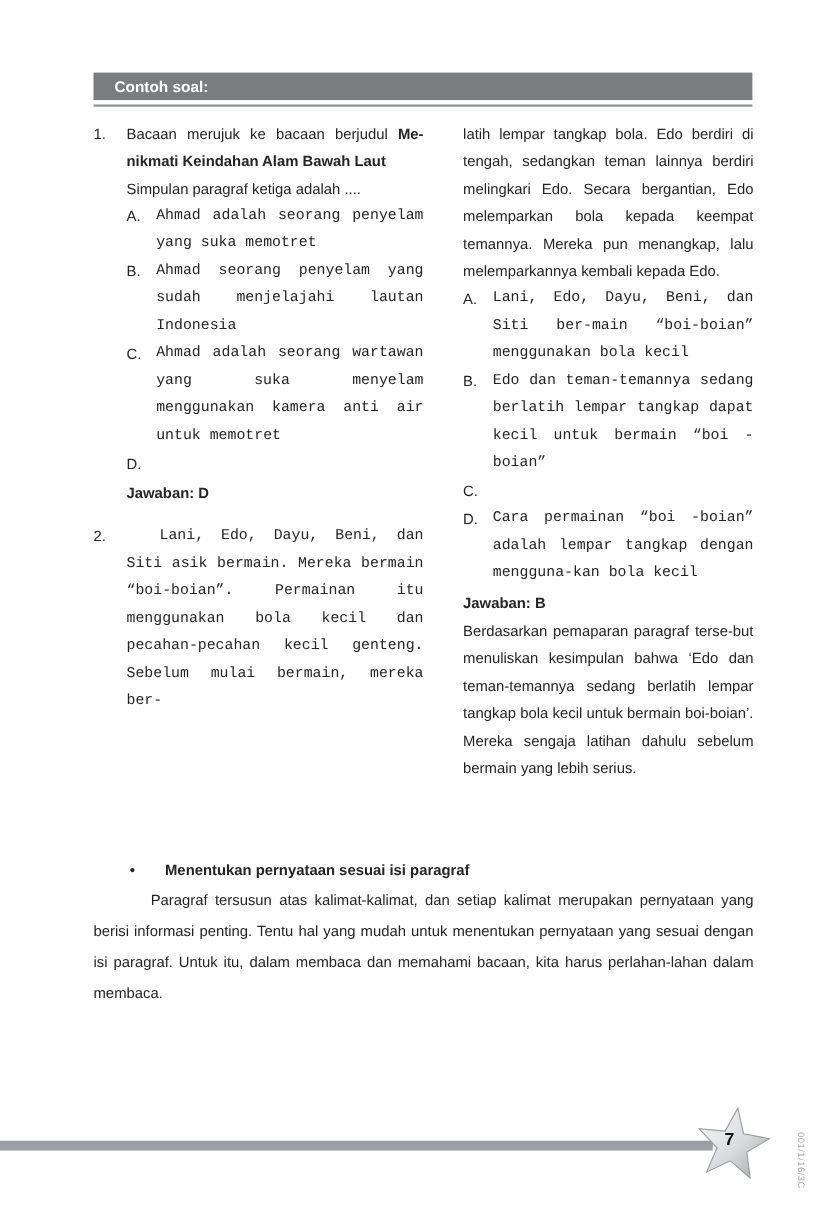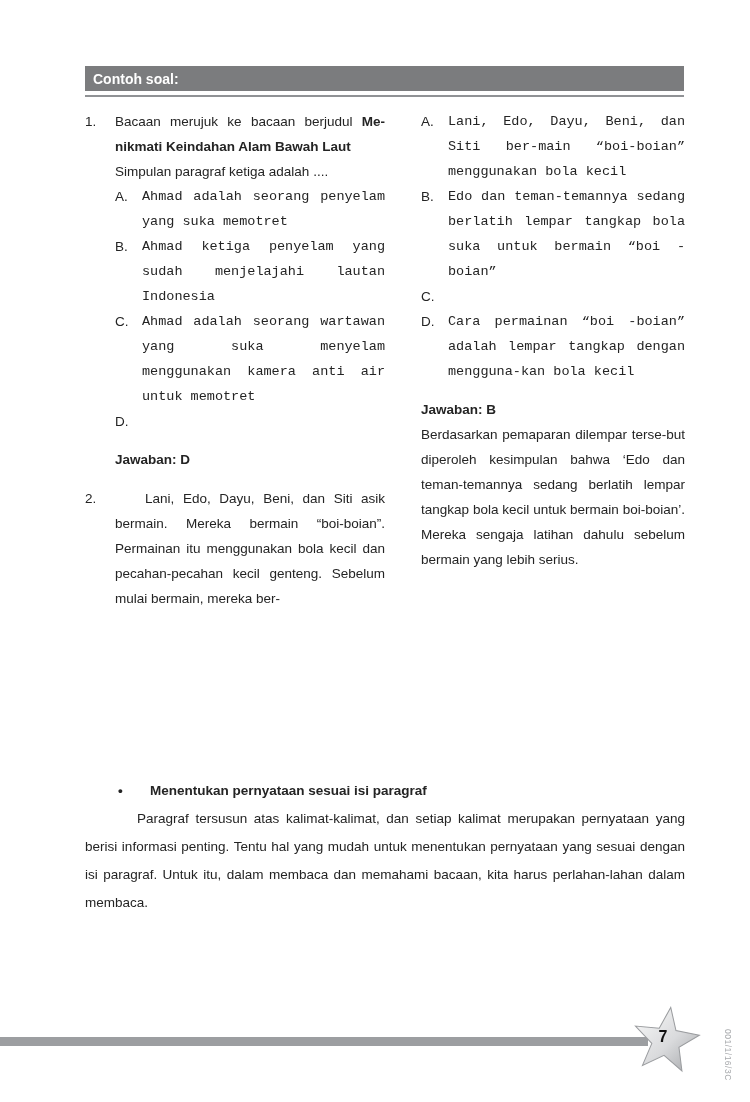--- a/index.html
+++ b/index.html
@@ -10,47 +10,47 @@
     background:#ffffff;
     font-family:"Liberation Sans", sans-serif;
     color:#242424;
     overflow:hidden;
   }
   .header-bar {
     position:absolute; left:85px; top:66px;
     width:599px; height:25px;
     background:#7b7c7e;
     display:flex; align-items:center;
-    padding-left:8px;
+    padding-left:19px;
   }
   .header-title { color:#ffffff; font-weight:bold; font-size:14px; }
   .header-rule {
     position:absolute; left:85px; top:95px;
     width:599px; height:2px; background:#909295;
   }
   .content {
     position:absolute; left:85px; top:109px; width:600px;
     display:flex; justify-content:space-between;
     font-size:13.5px; line-height:25px;
   }
   .col-left  { width:300px; }
   .col-right { width:264px; }
   .q { display:flex; }
   .q-num { flex:none; width:30px; }
   .q-body { flex:1; min-width:0; }
   .just { text-align:justify; }
   .opt { display:flex; }
   .opt-letter { flex:none; width:27px; }
   .opt-text { flex:1; min-width:0; text-align:justify;font-family:Liberation Mono, monospace; }
-  .answer-block { margin-top:13px; }
+  .answer-block { margin-top:2px; }
   .answer-label { font-weight:bold; }
   .q2 { margin-top:14px; }
   .bold { font-weight:bold; }
   .ital { }
-  .indent-first { text-indent:30px; }
+  .indent-first { text-indent:30px;font-family:Liberation Mono, monospace; }
   .bottom-section {
     position:absolute; left:85px; top:777px; width:600px;
     font-size:13.5px; line-height:28px;
   }
   .bullet-row { display:flex; font-weight:bold; }
   .bullet-glyph { flex:none; width:32px; margin-left:33px; }
   .bottom-par { text-align:justify; text-indent:52px; }
   .footer-bar {
     position:absolute; left:0; top:1037px;
     width:648px; height:9px; background:#9c9ea1;
@@ -86,21 +86,21 @@
         <div class="q-body">
           <div class="just"><span>Bacaan merujuk ke bacaan berjudul </span><span class="bold">Me-nikmati Keindahan Alam Bawah Laut</span></div>
           <div>Simpulan paragraf ketiga adalah ....</div>
 
           <div class="opt">
             <div class="opt-letter">A.</div>
             <div class="opt-text">Ahmad adalah seorang penyelam yang suka memotret</div>
           </div>
           <div class="opt">
             <div class="opt-letter">B.</div>
-            <div class="opt-text">Ahmad ketiga penyelam yang sudah menjelajahi lautan Indonesia</div>
+            <div class="opt-text">Ahmad seorang penyelam yang sudah menjelajahi lautan Indonesia</div>
           </div>
           <div class="opt">
             <div class="opt-letter">C.</div>
             <div class="opt-text">Ahmad adalah seorang wartawan yang suka menyelam menggunakan kamera anti air untuk memotret</div>
           </div>
           <div class="opt">
             <div class="opt-letter">D.</div>
           </div>
 
           <div class="answer-block">
@@ -113,40 +113,41 @@
         <div class="q-num">2.</div>
         <div class="q-body">
           <div class="just indent-first">Lani, Edo, Dayu, Beni, dan Siti asik bermain. Mereka bermain “boi-boian”. Permainan itu menggunakan bola kecil dan pecahan-pecahan kecil genteng. Sebelum mulai bermain, mereka ber-</div>
         </div>
       </div>
 
     </div>
 
     <div class="col-right">
 
+      <div class="just">latih lempar tangkap bola. Edo berdiri di tengah, sedangkan teman lainnya berdiri melingkari Edo. Secara bergantian, Edo melemparkan bola kepada keempat temannya. Mereka pun menangkap, lalu melemparkannya kembali kepada Edo.</div>
 
       <div class="opt">
         <div class="opt-letter">A.</div>
         <div class="opt-text">Lani, Edo, Dayu, Beni, dan Siti ber-main “boi-boian” menggunakan bola kecil</div>
       </div>
       <div class="opt">
         <div class="opt-letter">B.</div>
-        <div class="opt-text">Edo dan teman-temannya sedang berlatih lempar tangkap bola suka untuk bermain “boi -boian”</div>
+        <div class="opt-text">Edo dan teman-temannya sedang berlatih lempar tangkap dapat kecil untuk bermain “boi -boian”</div>
       </div>
       <div class="opt">
         <div class="opt-letter">C.</div>
       </div>
       <div class="opt">
         <div class="opt-letter">D.</div>
         <div class="opt-text">Cara permainan “boi -boian” adalah lempar tangkap dengan mengguna-kan bola kecil</div>
       </div>
 
       <div class="answer-block">
         <div class="answer-label">Jawaban: B</div>
-        <div class="just"><span>Berdasarkan pemaparan dilempar terse-but diperoleh kesimpulan bahwa ‘Edo dan teman-temannya sedang berlatih lempar tangkap bola kecil untuk bermain </span><span class="ital">boi-boian’.</span><span> Mereka sengaja latihan dahulu sebelum bermain yang lebih serius.</span></div>
+        <div class="just"><span>Berdasarkan pemaparan paragraf terse-but menuliskan kesimpulan bahwa ‘Edo dan teman-temannya sedang berlatih lempar tangkap bola kecil untuk bermain </span><span class="ital">boi-boian’.</span><span> Mereka sengaja latihan dahulu sebelum bermain yang lebih serius.</span></div>
       </div>
 
     </div>
   </div>
 
   <div class="bottom-section">
     <div class="bullet-row">
       <div class="bullet-glyph">•</div>
       <div>Menentukan pernyataan sesuai isi paragraf</div>
     </div>

